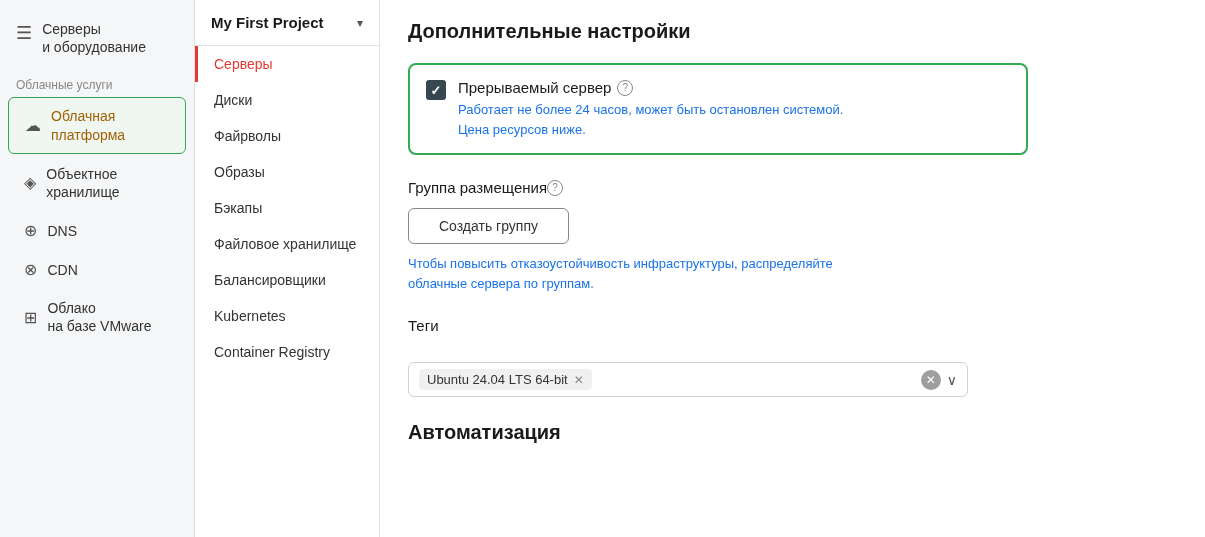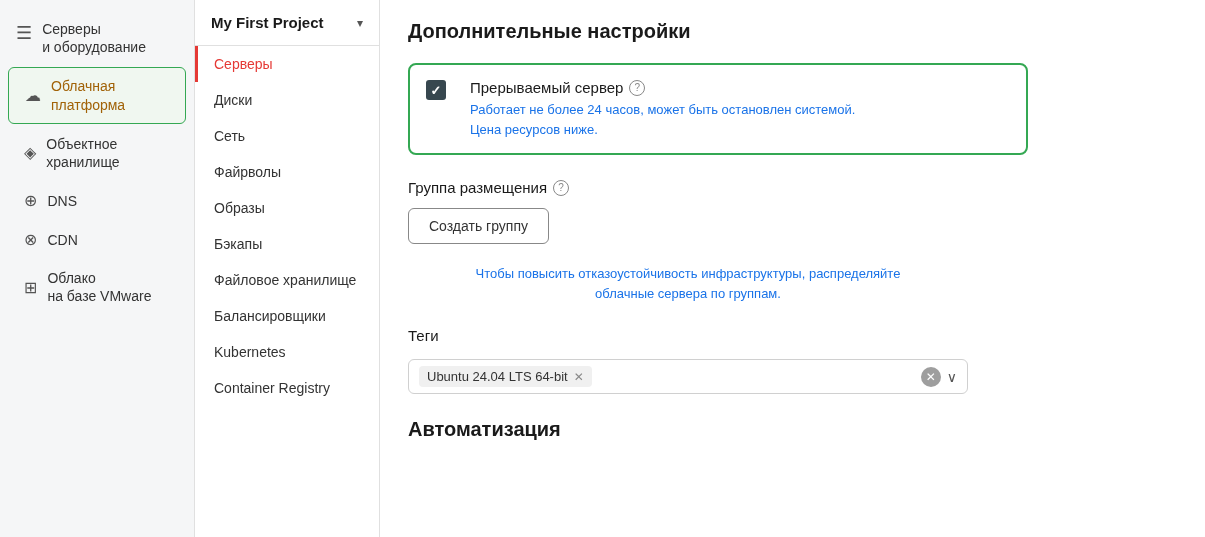--- a/index.html
+++ b/index.html
@@ -129,21 +129,21 @@
       margin-bottom: 20px;
     }
 
     
     .highlighted-card {
       border: 2px solid #34a853;
       border-radius: 8px;
       padding: 14px 16px;
       display: flex;
       align-items: flex-start;
-      gap: 24px;
+      gap: 12px;
       margin-bottom: 24px;
       max-width: 620px;
     }
     .checkbox-custom {
       width: 20px;
       height: 20px;
       background: #37474f;
       border-radius: 3px;
       display: flex;
       align-items: center;
@@ -187,51 +187,49 @@
     }
 
     
     .subsection-title {
       font-size: 15px;
       font-weight: 500;
       color: #1a1a1a;
       margin-bottom: 12px;
       display: flex;
       align-items: center;
-      gap: 6px;
     }
     .create-group-btn {
       display: inline-block;
-      padding: 9px 20px;
+      padding: 9px 30px;
       border: 1.5px solid #888;
       border-radius: 6px;
       font-size: 14px;
       color: #333;
       background: #fff;
       cursor: pointer;
-      margin-bottom: 20px;
+      margin-bottom: 10px;
       font-weight: 500;
     }
     .placement-desc {
       font-size: 13px;
       color: #1a73e8;
       line-height: 1.5;
       max-width: 560px;
-      text-align: center;
     }
 
     
     .tags-section {
       margin-bottom: 24px;
     }
     .tags-label {
       font-size: 15px;
       font-weight: 500;
       color: #1a1a1a;
-      margin-bottom: 15px;
+      margin-bottom: 28px;
     }
     .tags-input-row {
       display: flex;
       align-items: center;
       border: 1.5px solid #d0d0d0;
       border-radius: 6px;
       padding: 6px 10px;
       max-width: 560px;
       gap: 8px;
       background: #fff;
@@ -287,20 +285,21 @@
 </head>
 <body>
 
 <aside class="sidebar">
   <div class="sidebar-top-item">
     <span class="icon">☰</span>
     <span class="label" style="white-space: pre-line;">Серверы
 и оборудование</span>
   </div>
 
+  <div class="sidebar-section-label">Облачные услуги</div>
 
   <div class="sidebar-nav-item active" style="border: 1.5px solid #34a853; background: #f0f7f0;">
     <span class="icon">☁</span>
     <span class="label" style="white-space: pre-line; color: #a16207;">Облачная
 платформа</span>
   </div>
 
   <div class="sidebar-nav-item">
     <span class="icon">◈</span>
     <span class="label" style="white-space: pre-line;">Объектное
@@ -325,21 +324,20 @@
 </aside>
 
 <nav class="middle-nav">
   <div class="project-header">
     <span class="project-title">My First Project</span>
     <span class="project-chevron">▾</span>
   </div>
 
   <div class="middle-nav-item active" style="color: #e53935; border-left: 3px solid #e53935; font-weight: 500;">Серверы</div>
   <div class="middle-nav-item">Диски</div>
-  <div class="middle-nav-item">Сеть</div>
   <div class="middle-nav-item">Файрволы</div>
   <div class="middle-nav-item">Образы</div>
   <div class="middle-nav-item">Бэкапы</div>
   <div class="middle-nav-item">Файловое хранилище</div>
   <div class="middle-nav-item">Балансировщики</div>
   <div class="middle-nav-item">Kubernetes</div>
   <div class="middle-nav-item">Container Registry</div>
 </nav>
 
 <main class="main-content">

